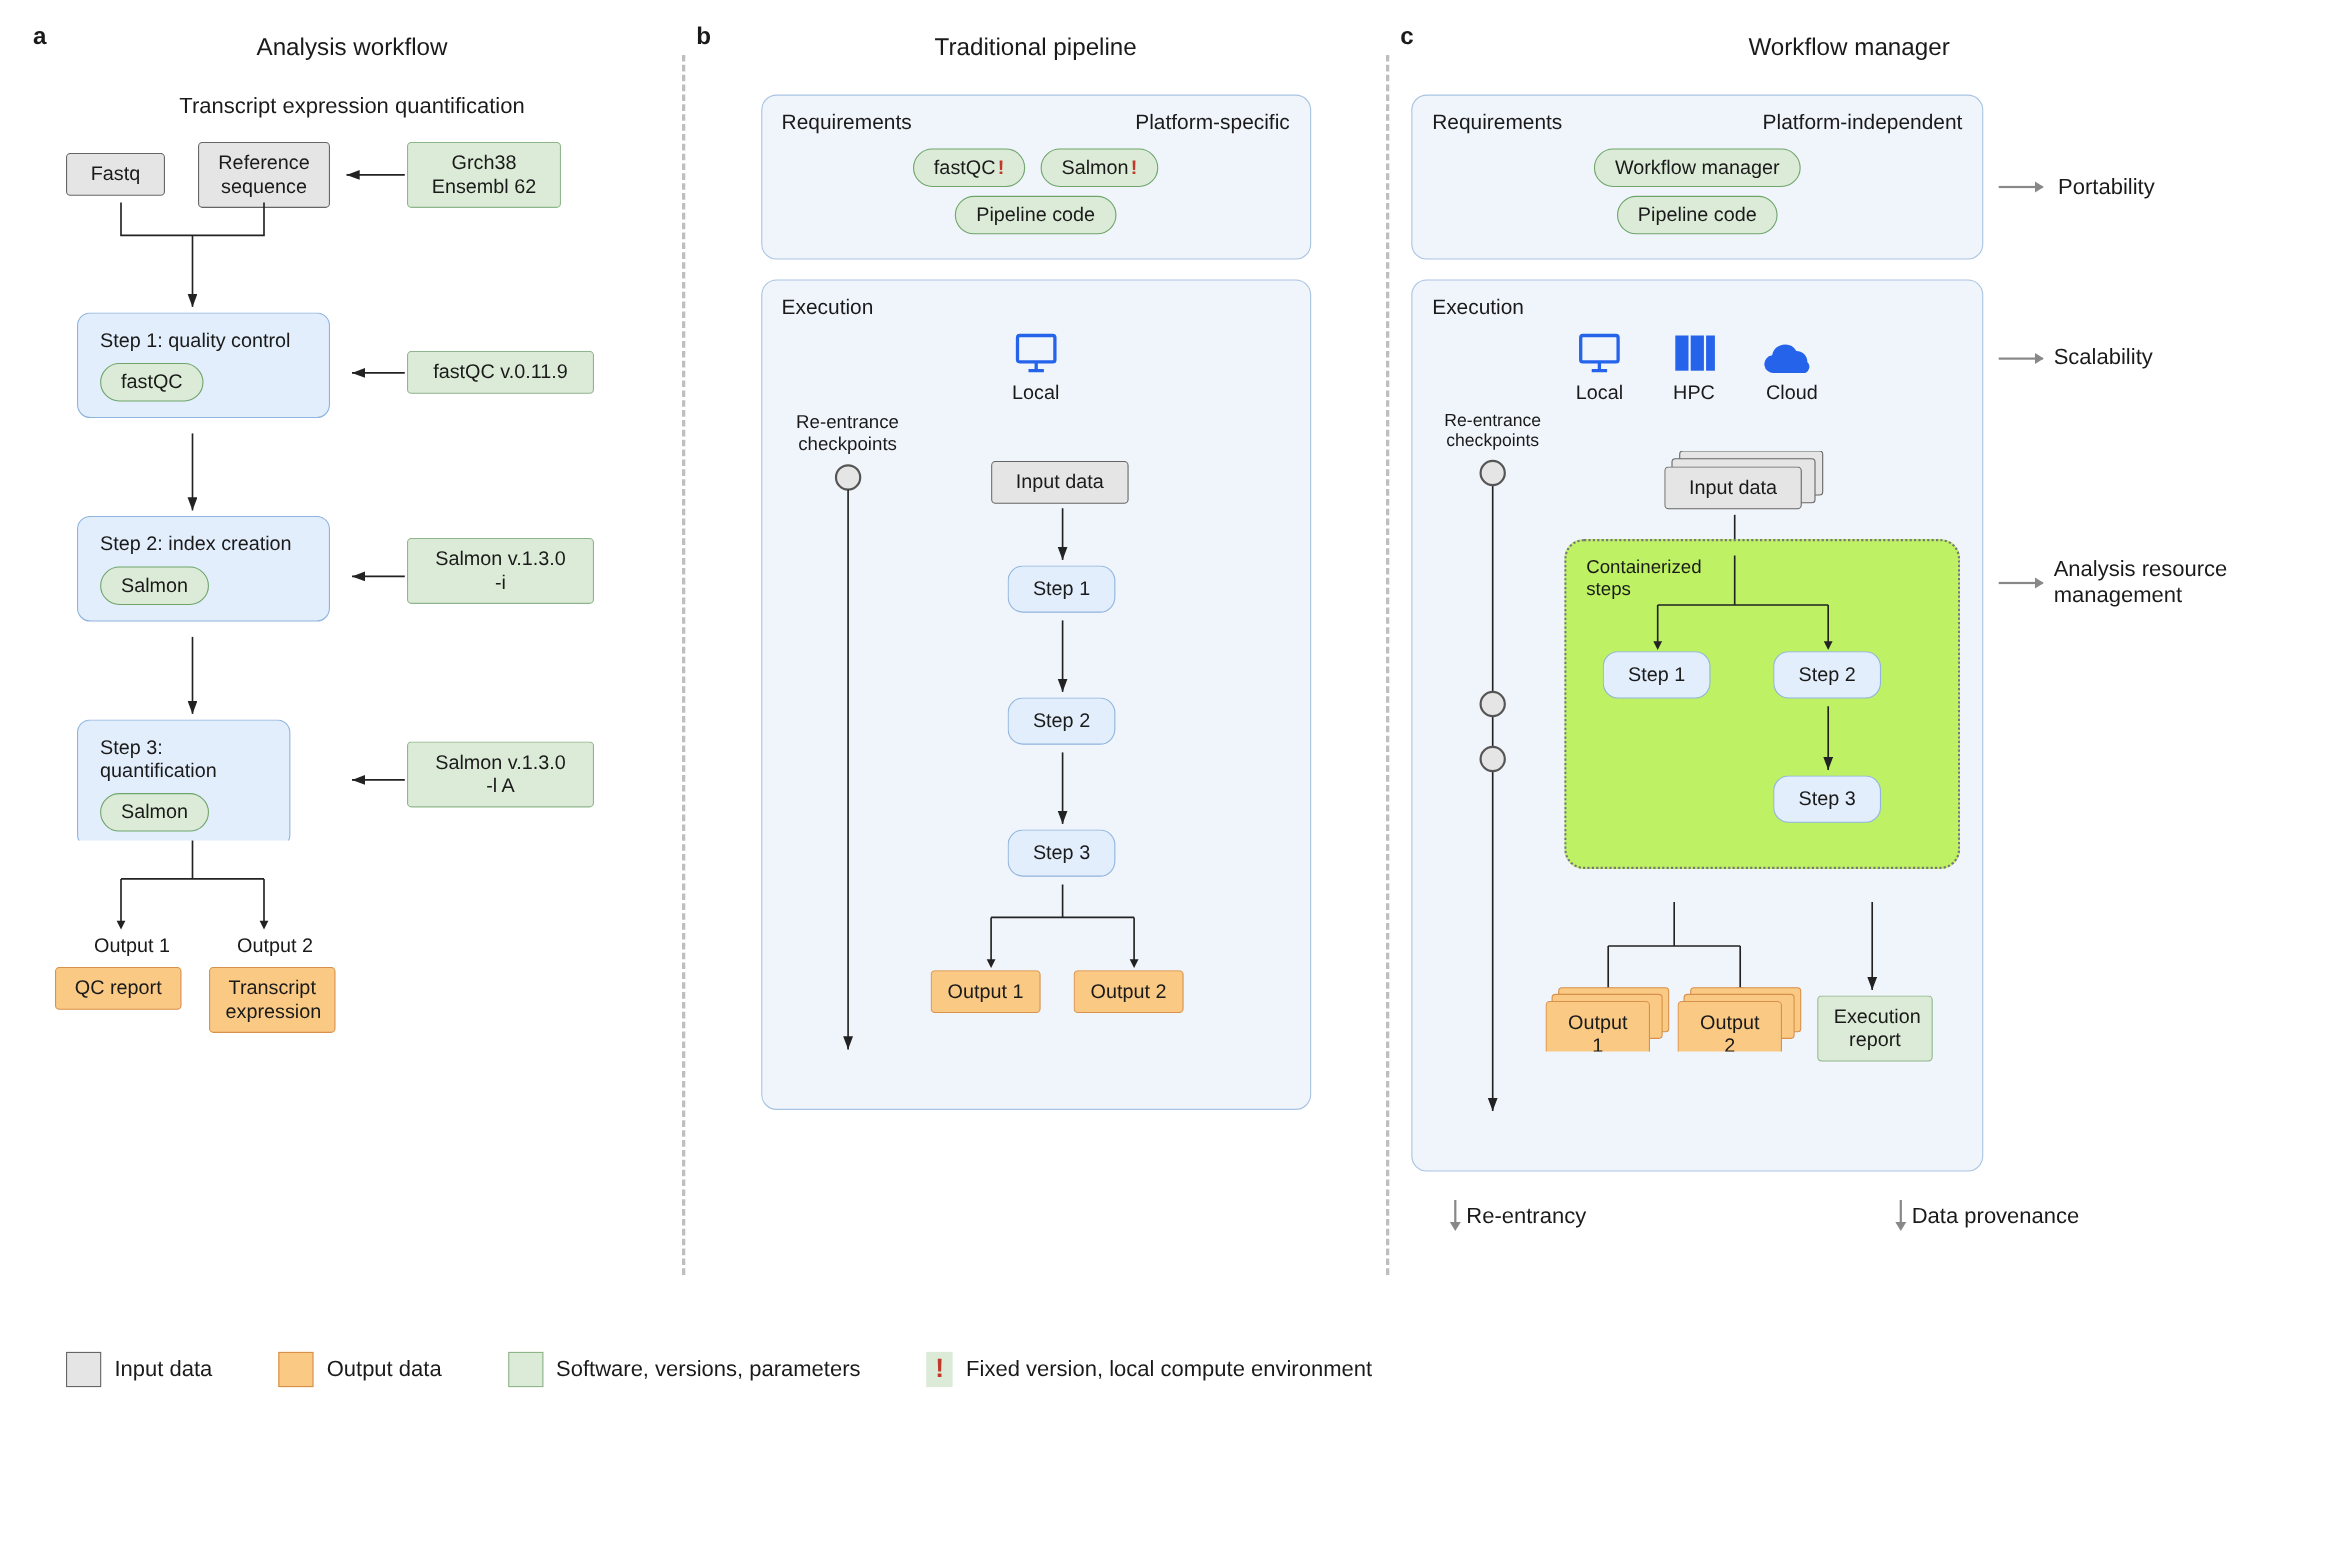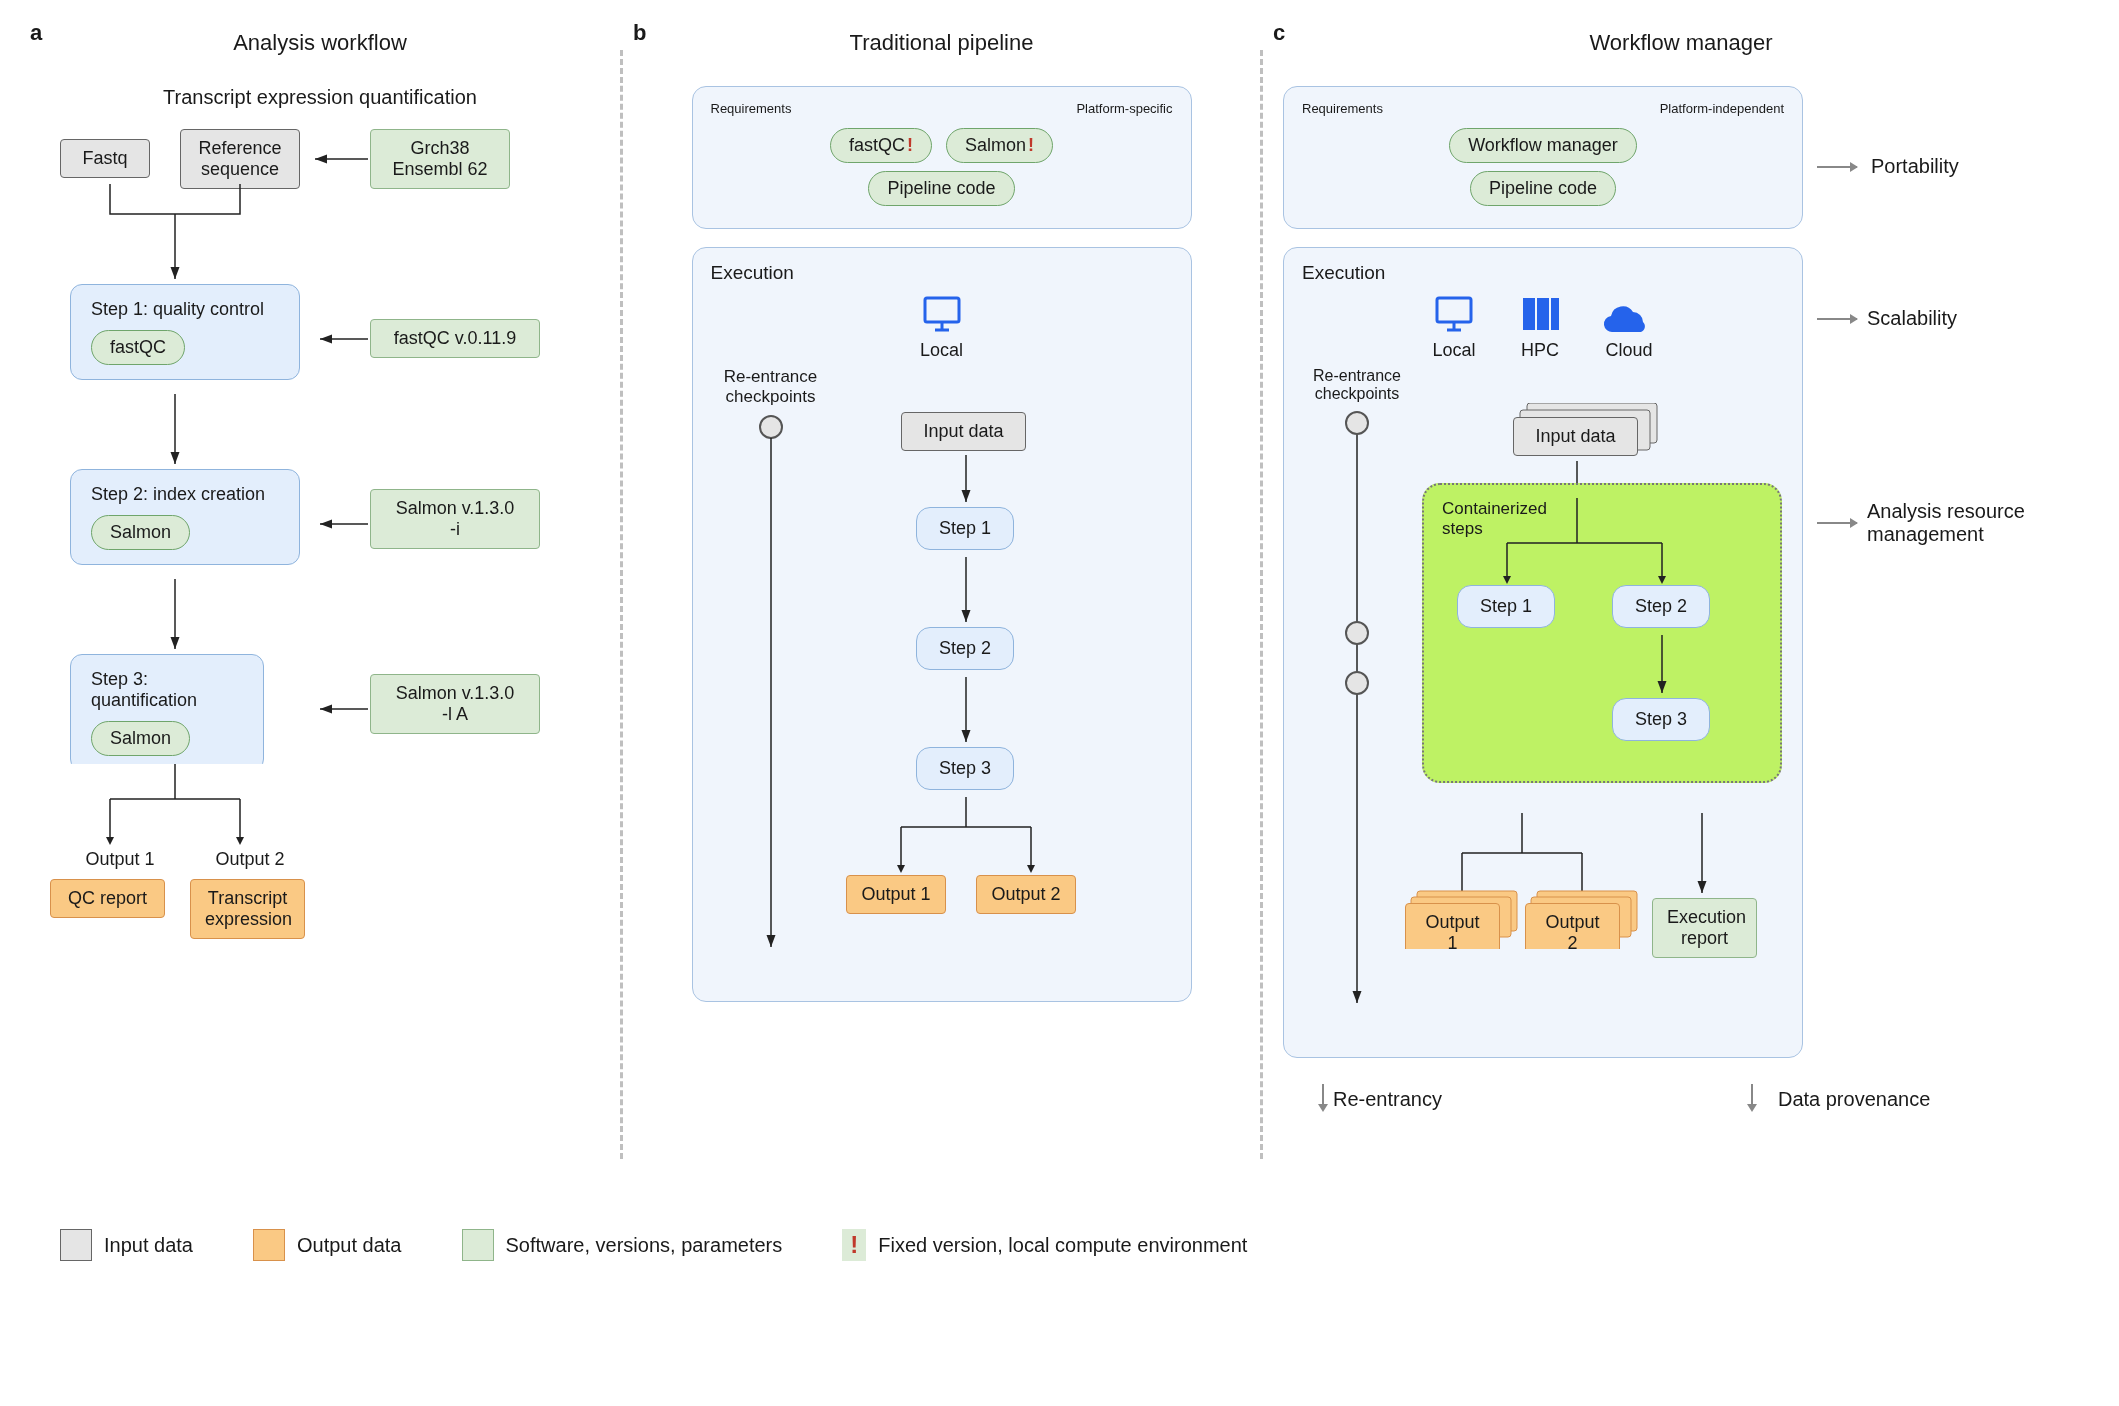--- a/index.html
+++ b/index.html
@@ -73,21 +73,21 @@
   .panel-container {
     border: 1.5px solid #a9c3e2;
     background: #f0f5fc;
     border-radius: 14px;
     padding: 14px 18px;
     margin-bottom: 18px;
   }
   .panel-container-header {
     display: flex;
     justify-content: space-between;
-    font-size: 13px;
+    font-size: 19px;
     margin-bottom: 12px;
   }
   .pill-row { display:flex; gap:14px; flex-wrap:wrap; justify-content:center; margin-bottom:8px;}
   .exclaim { color: #c0392b; font-weight: bold; margin-left:2px; }
 
   
   svg { display:block; }
 
   
   .legend { display:flex; gap:60px; margin-top:40px; align-items:center; padding-left:40px;}
@@ -425,21 +425,21 @@
     </div>
 
     <div class="row" style="gap:180px;padding-left:30px;margin-top:8px;">
       <div class="col">
         <svg width="20" height="30">
             <line x1="10" y1="0" x2="10" y2="22" stroke="#888" stroke-width="2"></line>
             <polygon points="5,20 15,20 10,28" fill="#888"></polygon>
           </svg>
         <span class="annotation">Re-entrancy</span>
       </div>
-      <div class="col" style="margin-left:120px;gap:16px;">
+      <div class="col" style="margin-left:96px;">
         <svg width="20" height="30">
             <line x1="10" y1="0" x2="10" y2="22" stroke="#888" stroke-width="2"></line>
             <polygon points="5,20 15,20 10,28" fill="#888"></polygon>
           </svg>
         <span class="annotation">Data provenance</span>
       </div>
     </div>
   </div>
 </div>
 

